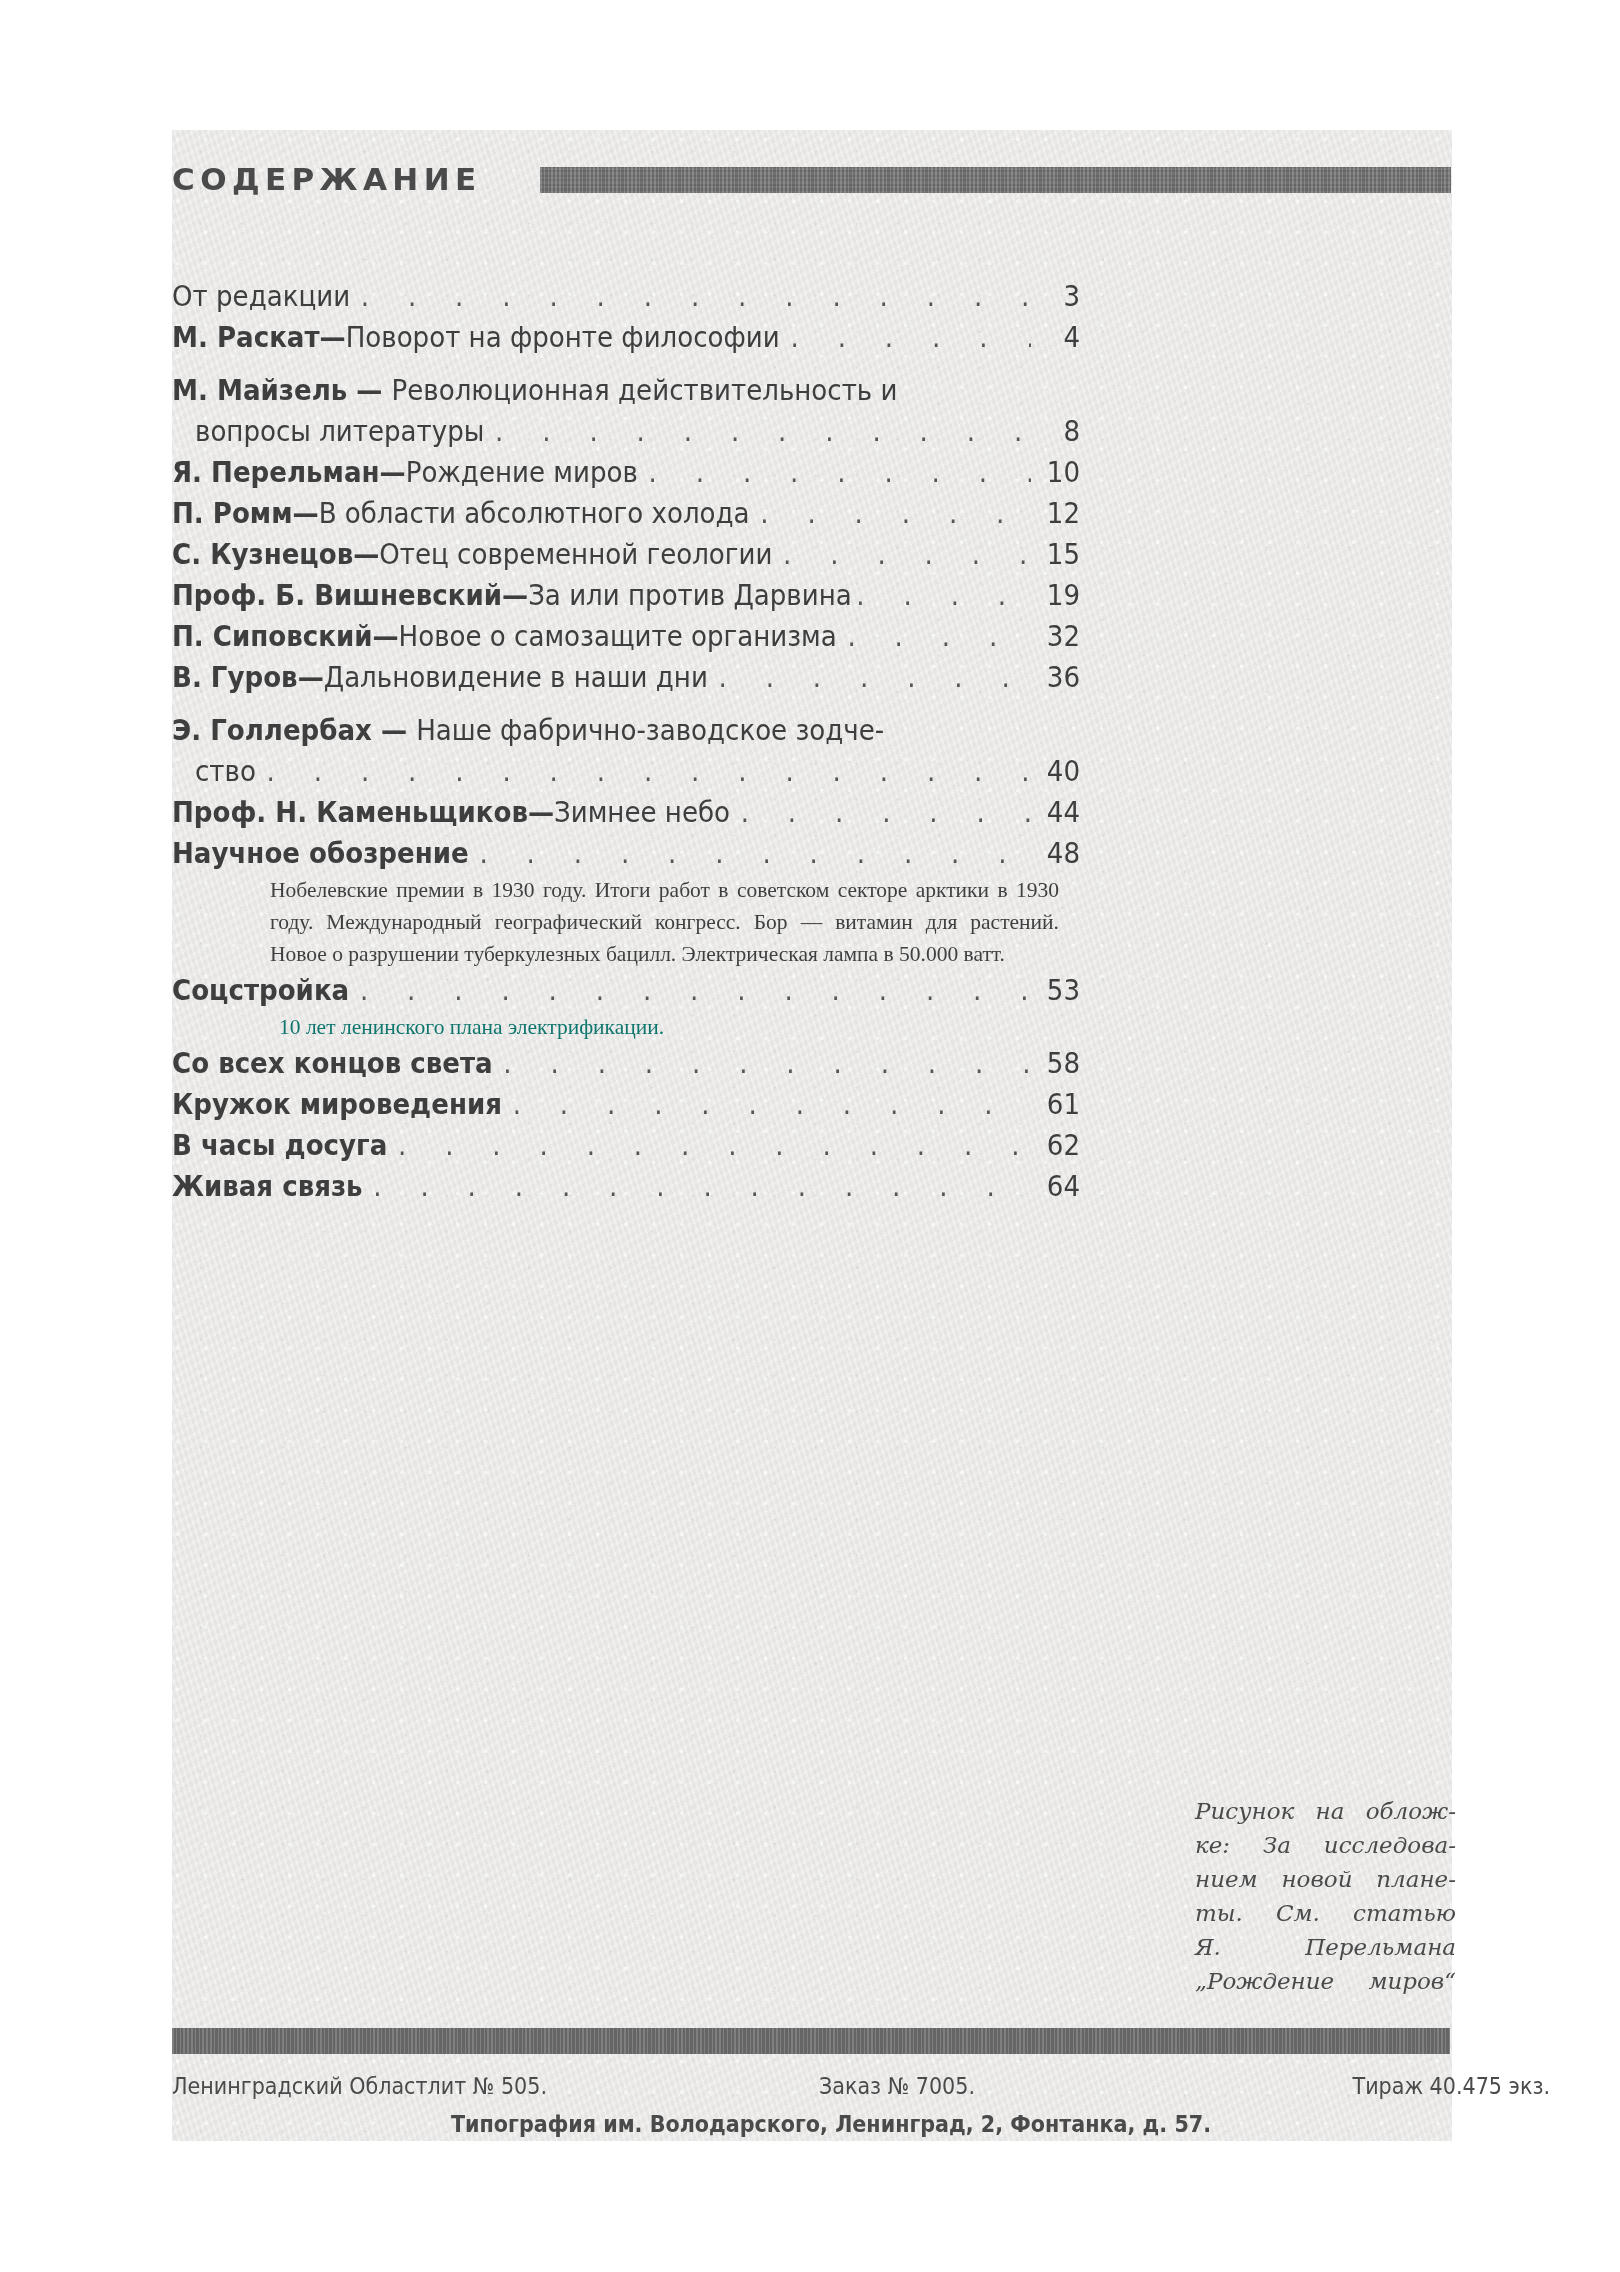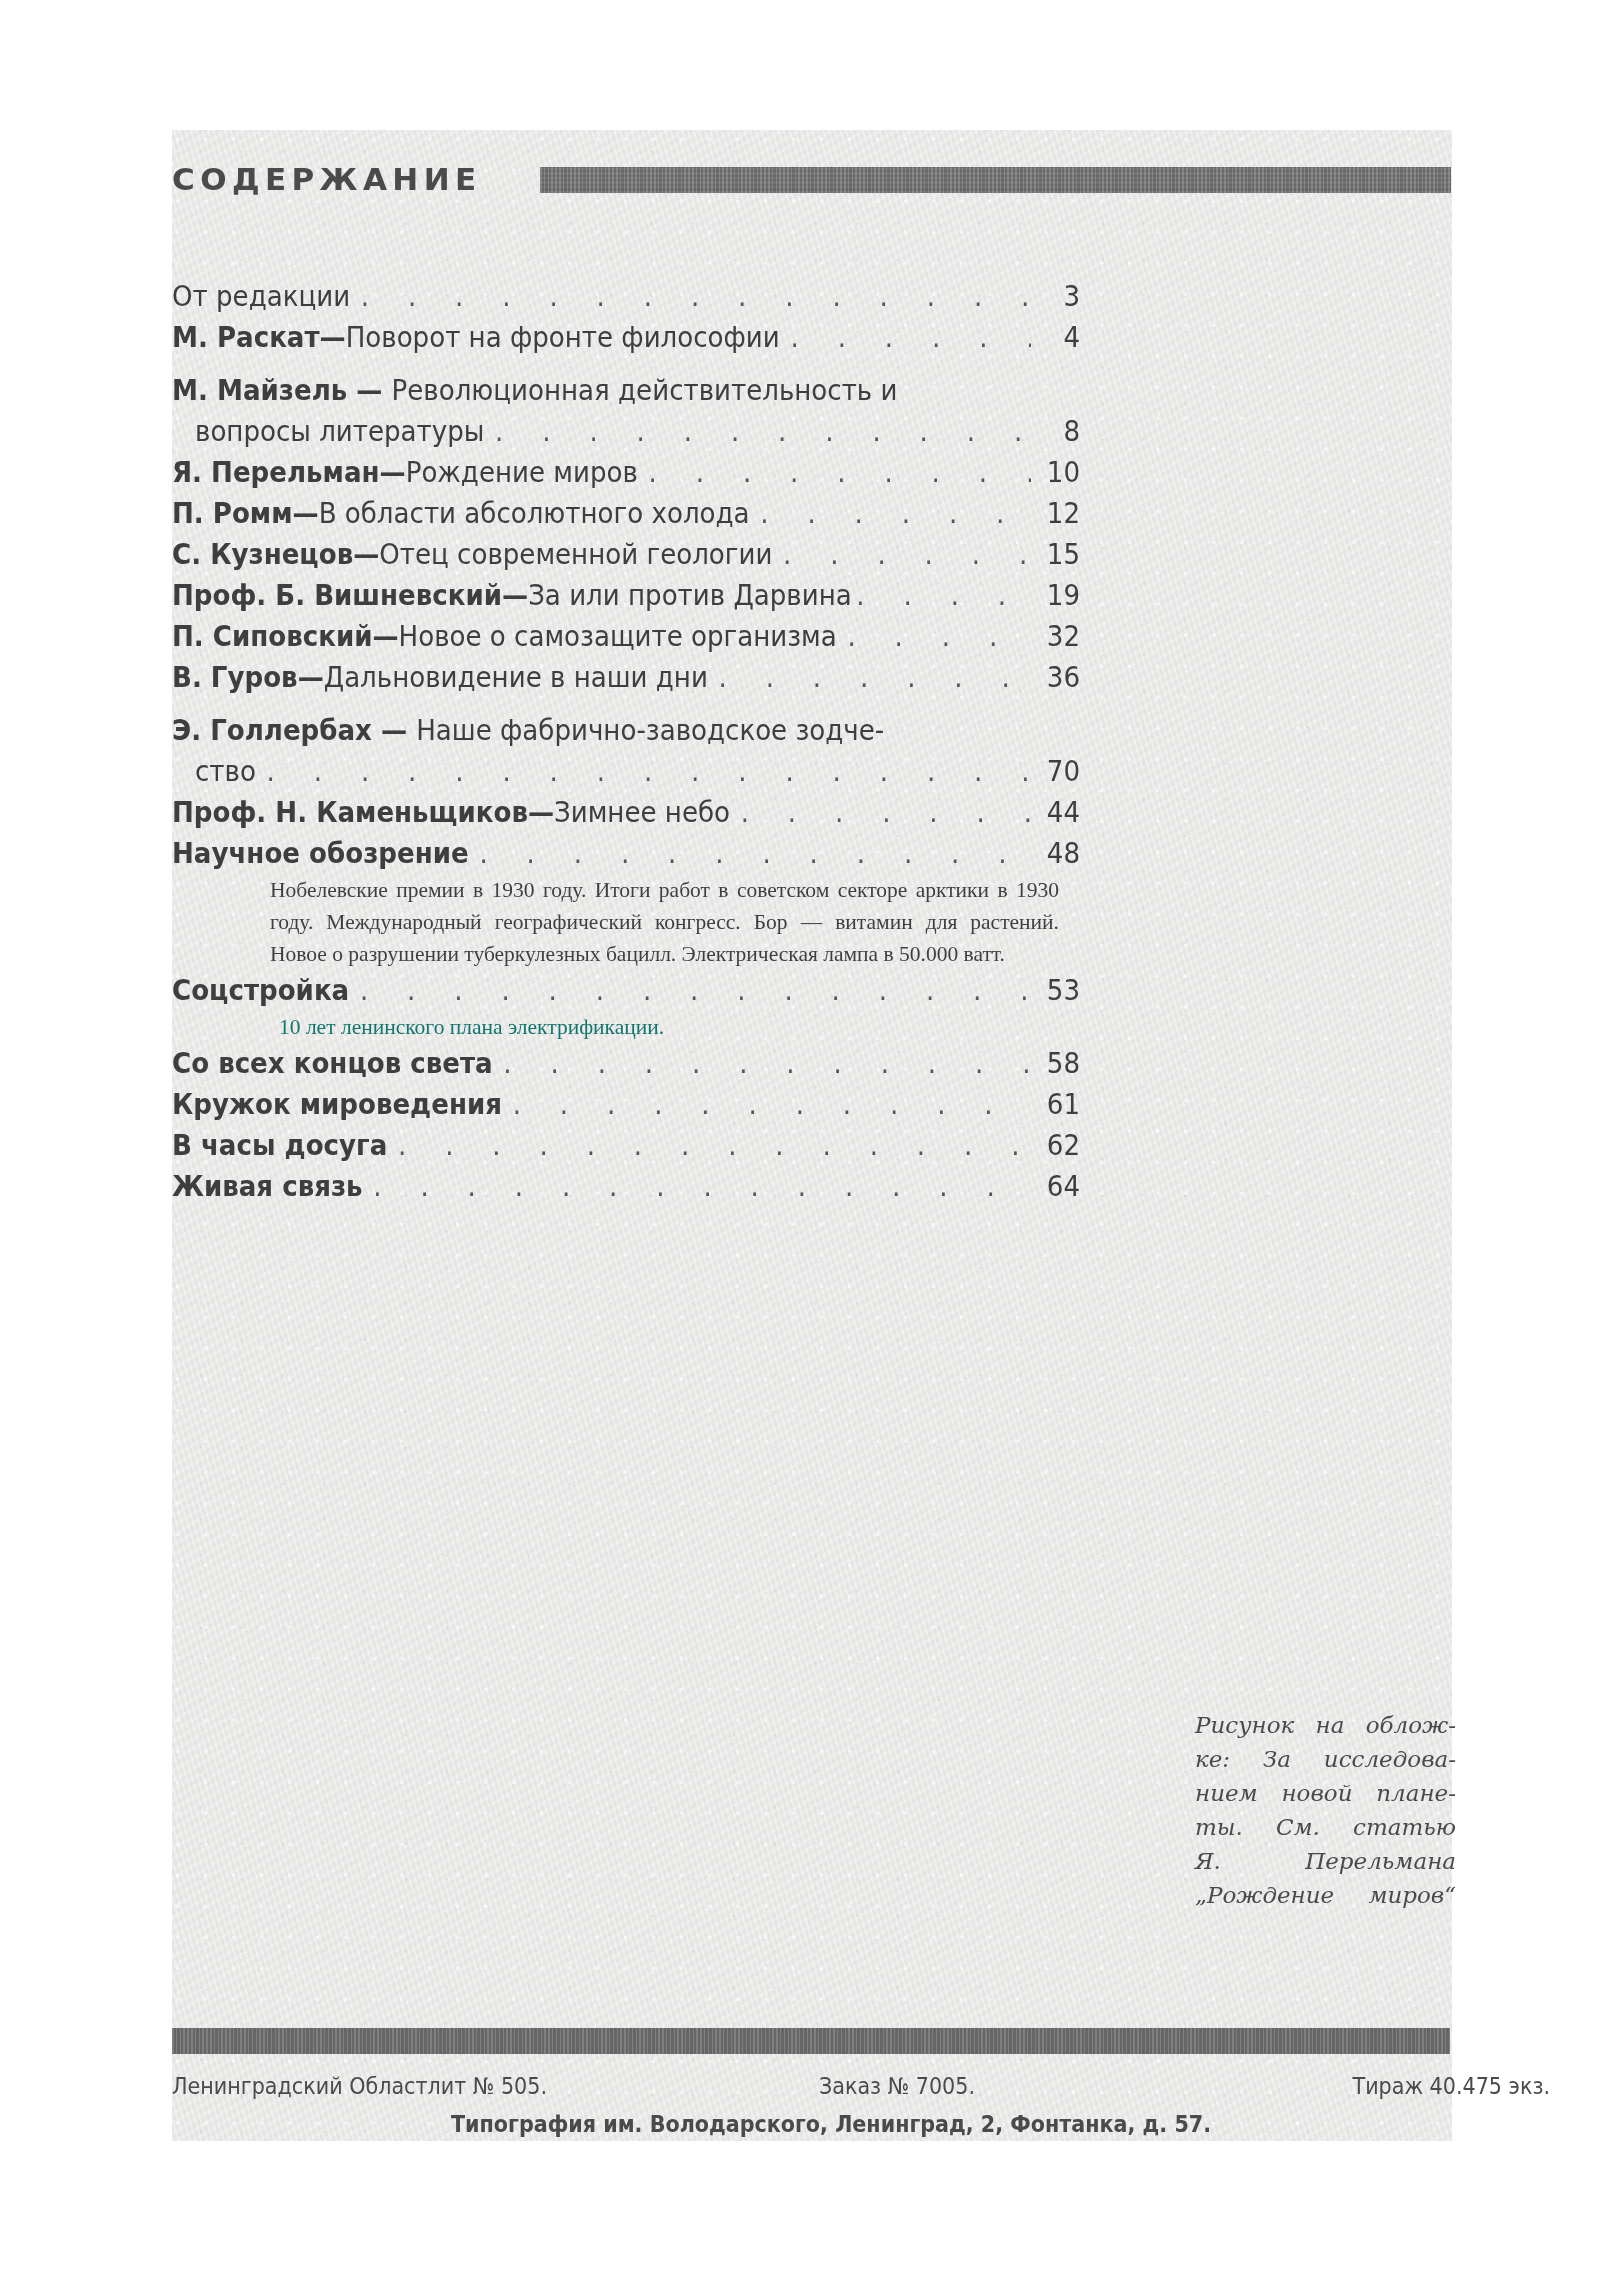--- a/index.html
+++ b/index.html
@@ -37,21 +37,21 @@
   .leader { flex: 1; overflow: hidden; margin: 0 10.7px; letter-spacing: 15.3px; color: #555; }
   .leader::before { content: ". . . . . . . . . . . . . . . . . . . . . . . . . . . . . . . . . . . . . . . . . . . ."; }
   .page { min-width: 38px; text-align: right; }
   .section-title { font-weight: bold; }
   .sub {
     font-family: "Liberation Serif", serif; font-size: 21.5px; line-height: 32px;
     color: #3f3f3f; padding-left: 98px; width: 789px; text-align: justify;
   }
   .sub-single { font-family: "Liberation Serif", serif; font-size: 21.5px; line-height: 32px; color:#0f766e; padding-left: 107px; }
   .cover-note {
-    position: absolute; left: 1195px; top: 1708px; width: 261px;
+    position: absolute; left: 1195px; top: 1794px; width: 261px;
     font-family: "DejaVu Serif", serif; font-style: italic; font-size: 23px; line-height: 34px;
     color: #4a4a4a; text-align: justify; text-align-last: justify;
   }
   .bottom-bar {
     position: absolute; left: 172px; top: 2028px; width: 1278px; height: 26px;
     background: #6e6e6e;
     background-image: repeating-linear-gradient(90deg, rgba(255,255,255,0.12) 0 1.5px, rgba(0,0,0,0.08) 1.5px 3.8px);
   }
   .footer1 { position: absolute; left: 172px; top: 2073px; width: 1378px; height: 31px;
     font-family: "DejaVu Sans Condensed", "DejaVu Sans", sans-serif; font-size: 23px; color: #4a4a4a; }
@@ -162,21 +162,21 @@
     </div>
   </div>
 
   <div class="entry">
     <div class="first">
       <span class="author">Э. Голлербах</span><span class="sep"> — </span><span>Наше фабрично-заводское зодче-</span>
     </div>
     <div class="line cont">
       <span>ство</span>
       <span class="leader"></span>
-      <span class="page">70</span>
+      <span class="page">40</span>
     </div>
   </div>
 
   <div class="entry">
     <div class="line">
       <span class="author">Проф. Н. Каменьщиков</span>
       <span class="sep"> — </span>
       <span>Зимнее небо</span>
       <span class="leader"></span>
       <span class="page">44</span>

